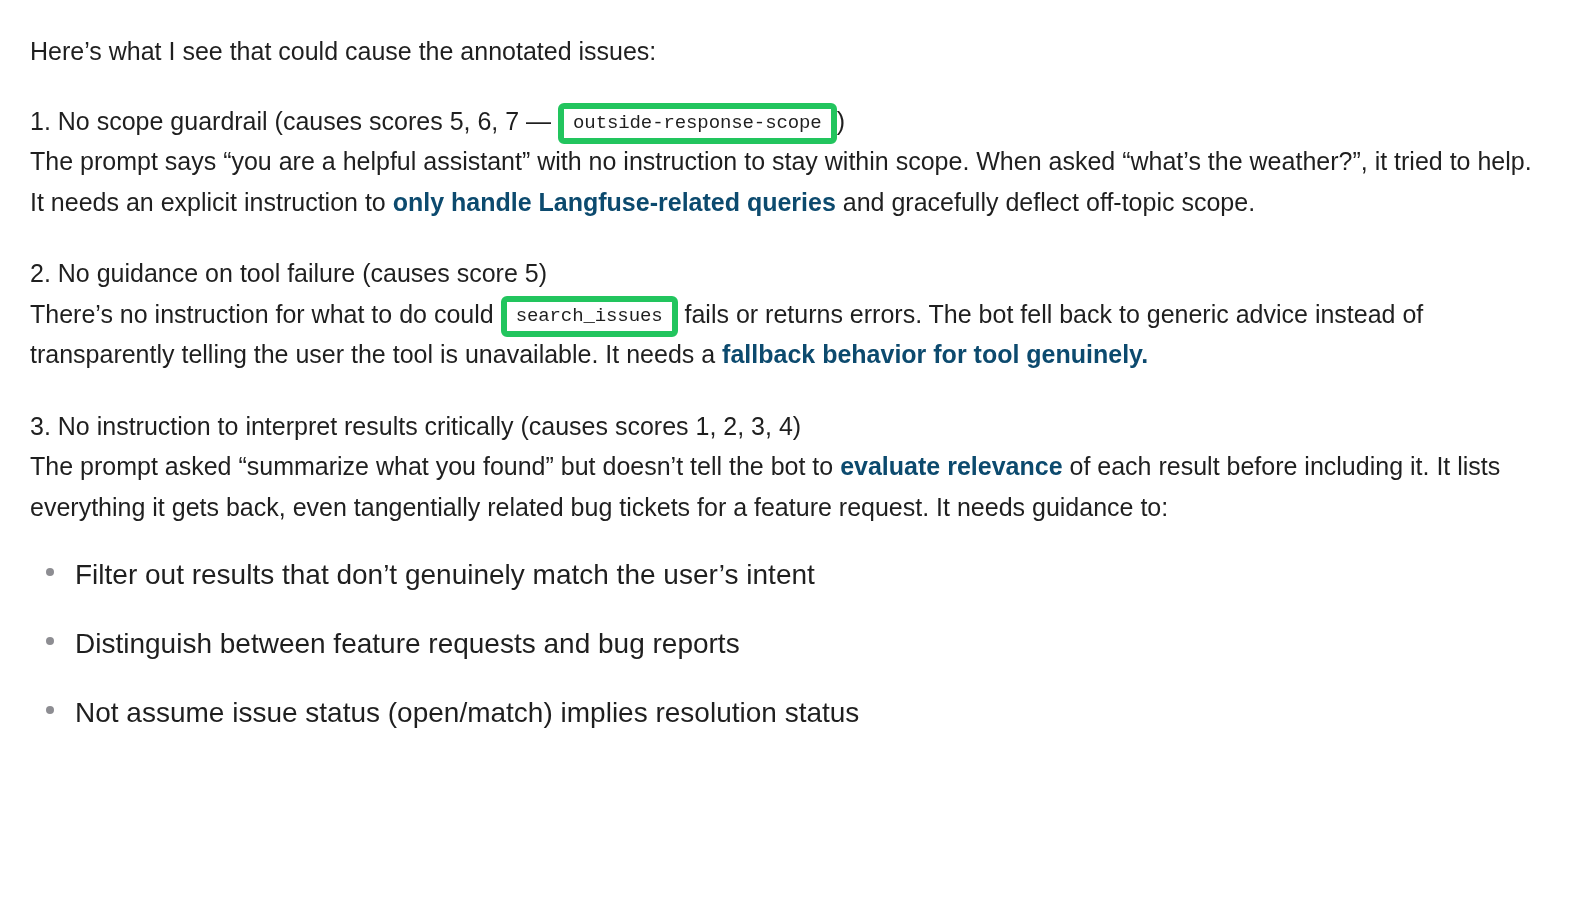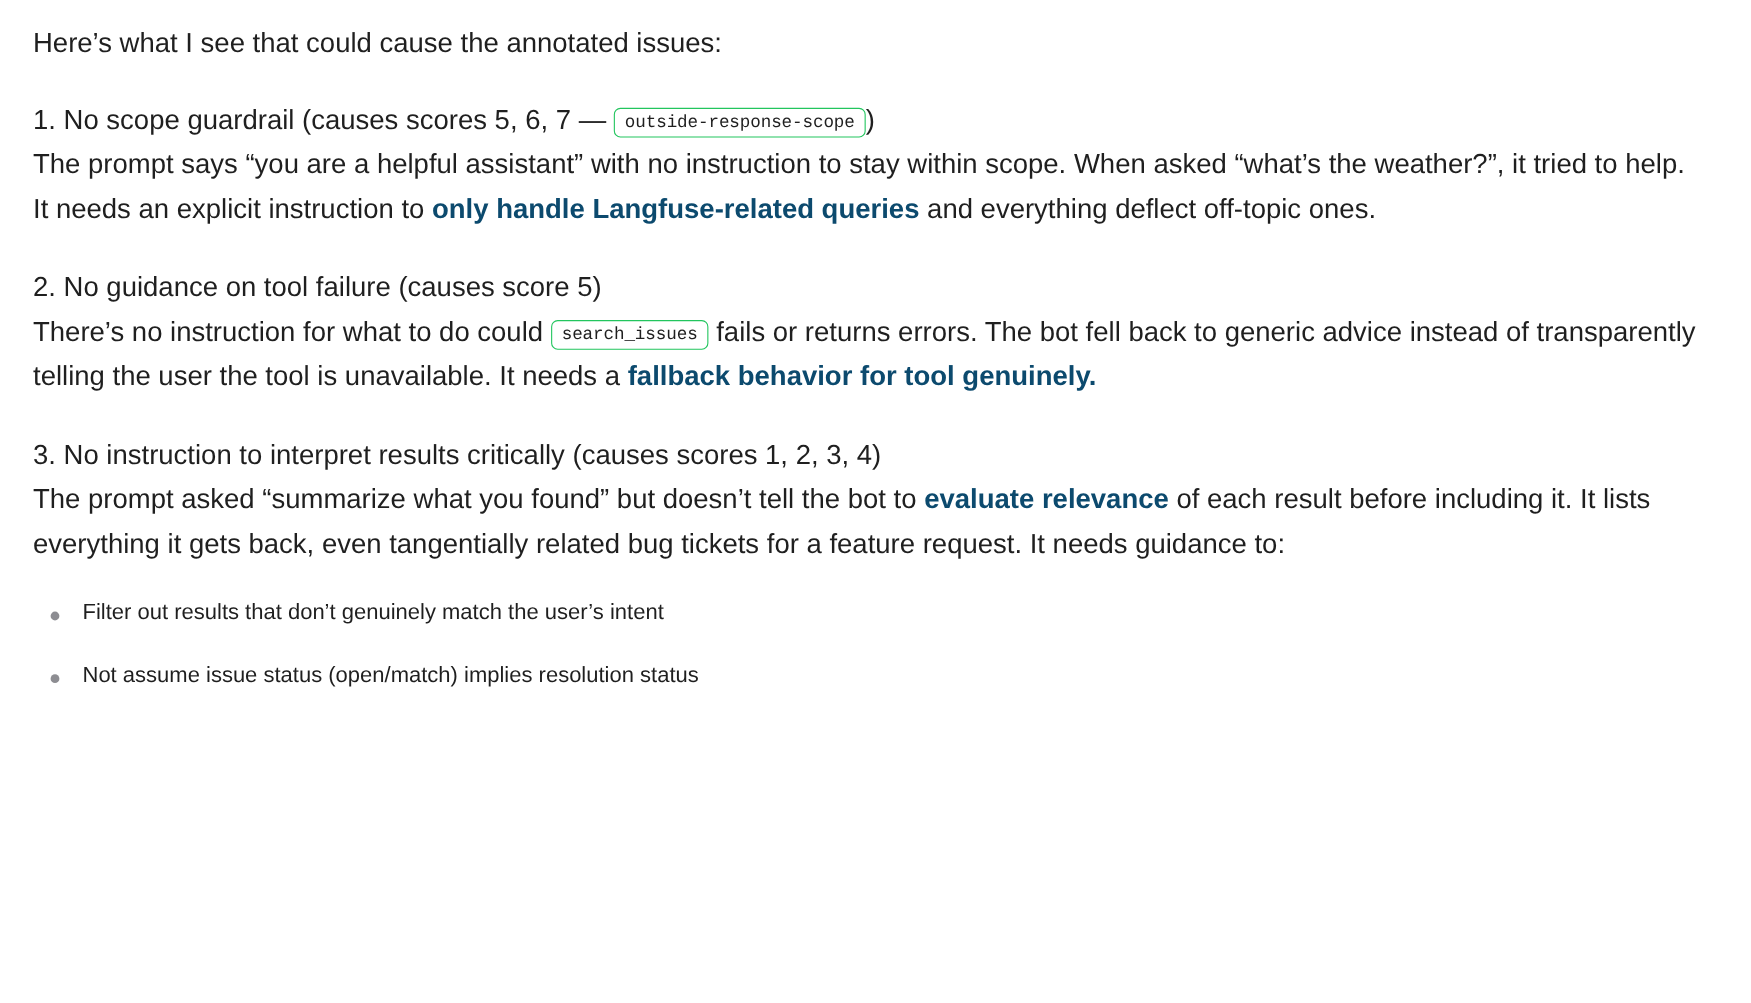--- a/index.html
+++ b/index.html
@@ -8,21 +8,21 @@
     background: #ffffff;
   }
   body {
     width: 1592px;
     min-height: 912px;
     font-family: "Liberation Sans", sans-serif;
     color: #1a1a1a;
     -webkit-font-smoothing: antialiased;
   }
   .page {
-    padding: 22px 30px 20px 30px;
+    padding: 34px 30px 20px 30px;
     box-sizing: border-box;
   }
   .intro {
     font-size: 25px;
     line-height: 1.42;
     color: #1f1f1f;
     margin: 0 0 34px 0;
   }
   .section {
     margin: 0 0 34px 0;
@@ -38,42 +38,42 @@
   }
   .sec-body {
     font-size: 25px;
     line-height: 1.62;
     color: #1f1f1f;
     margin: 0;
     max-width: 1520px;
   }
   code.inline {
     font-family: "Liberation Mono", "DejaVu Sans Mono", monospace;
-    font-size: 16px;
+    font-size: 19px;
     background: #ffffff;
-    border: 1px solid #22c55e;
+    border: 6px solid #22c55e;
     border-radius: 6px;
     padding: 3px 9px 4px 9px;
     color: #1f1f1f;
     white-space: nowrap;
     vertical-align: 2px;
     letter-spacing: -0.1px;
   }
   strong.semi {
     font-weight: 600;
     color: #0c4a6e;
   }
   ul.bullets {
     list-style: none;
     margin: 28px 0 0 0;
     padding: 0;
   }
   ul.bullets li {
     position: relative;
-    font-size: 20px;
+    font-size: 28px;
     line-height: 1.42;
     color: #1f1f1f;
     margin: 0 0 29px 0;
     padding-left: 45px;
   }
   ul.bullets li::before {
     content: "";
     position: absolute;
     left: 16px;
     top: 13px;
@@ -85,31 +85,32 @@
 </style>
 </head>
 <body>
 
 <div class="page">
 
   <p class="intro">Here’s what I see that could cause the annotated issues:</p>
 
   <div class="section">
     <div class="sec-head"><span>1. No scope guardrail (causes scores 5, 6, 7 — </span><code class="inline">outside-response-scope</code><span>)</span></div>
-    <p class="sec-body"><span>The prompt says “you are a helpful assistant” with no instruction to stay within scope. When asked “what’s the weather?”, it tried to help. It needs an explicit instruction to </span><strong class="semi">only handle Langfuse-related queries</strong><span> and everything deflect off-topic ones.</span></p>
+    <p class="sec-body"><span>The prompt says “you are a helpful assistant” with no instruction to stay within scope. When asked “what’s the weather?”, it tried to help. It needs an explicit instruction to </span><strong class="semi">only handle Langfuse-related queries</strong><span> and gracefully deflect off-topic scope.</span></p>
   </div>
 
   <div class="section">
     <div class="sec-head">2. No guidance on tool failure (causes score 5)</div>
     <p class="sec-body"><span>There’s no instruction for what to do could </span><code class="inline">search_issues</code><span> fails or returns errors. The bot fell back to generic advice instead of transparently telling the user the tool is unavailable. It needs a </span><strong class="semi">fallback behavior for tool genuinely.</strong></p>
   </div>
 
   <div class="section">
     <div class="sec-head">3. No instruction to interpret results critically (causes scores 1, 2, 3, 4)</div>
     <p class="sec-body"><span>The prompt asked “summarize what you found” but doesn’t tell the bot to </span><strong class="semi">evaluate relevance</strong><span> of each result before including it. It lists everything it gets back, even tangentially related bug tickets for a feature request. It needs guidance to:</span></p>
   </div>
 
   <ul class="bullets">
     <li><span>Filter out results that don’t genuinely match the user’s intent</span></li>
+    <li><span>Distinguish between feature requests and bug reports</span></li>
     <li><span>Not assume issue status (open/match) implies resolution status</span></li>
   </ul>
 
 </div>
 
 </body></html>

